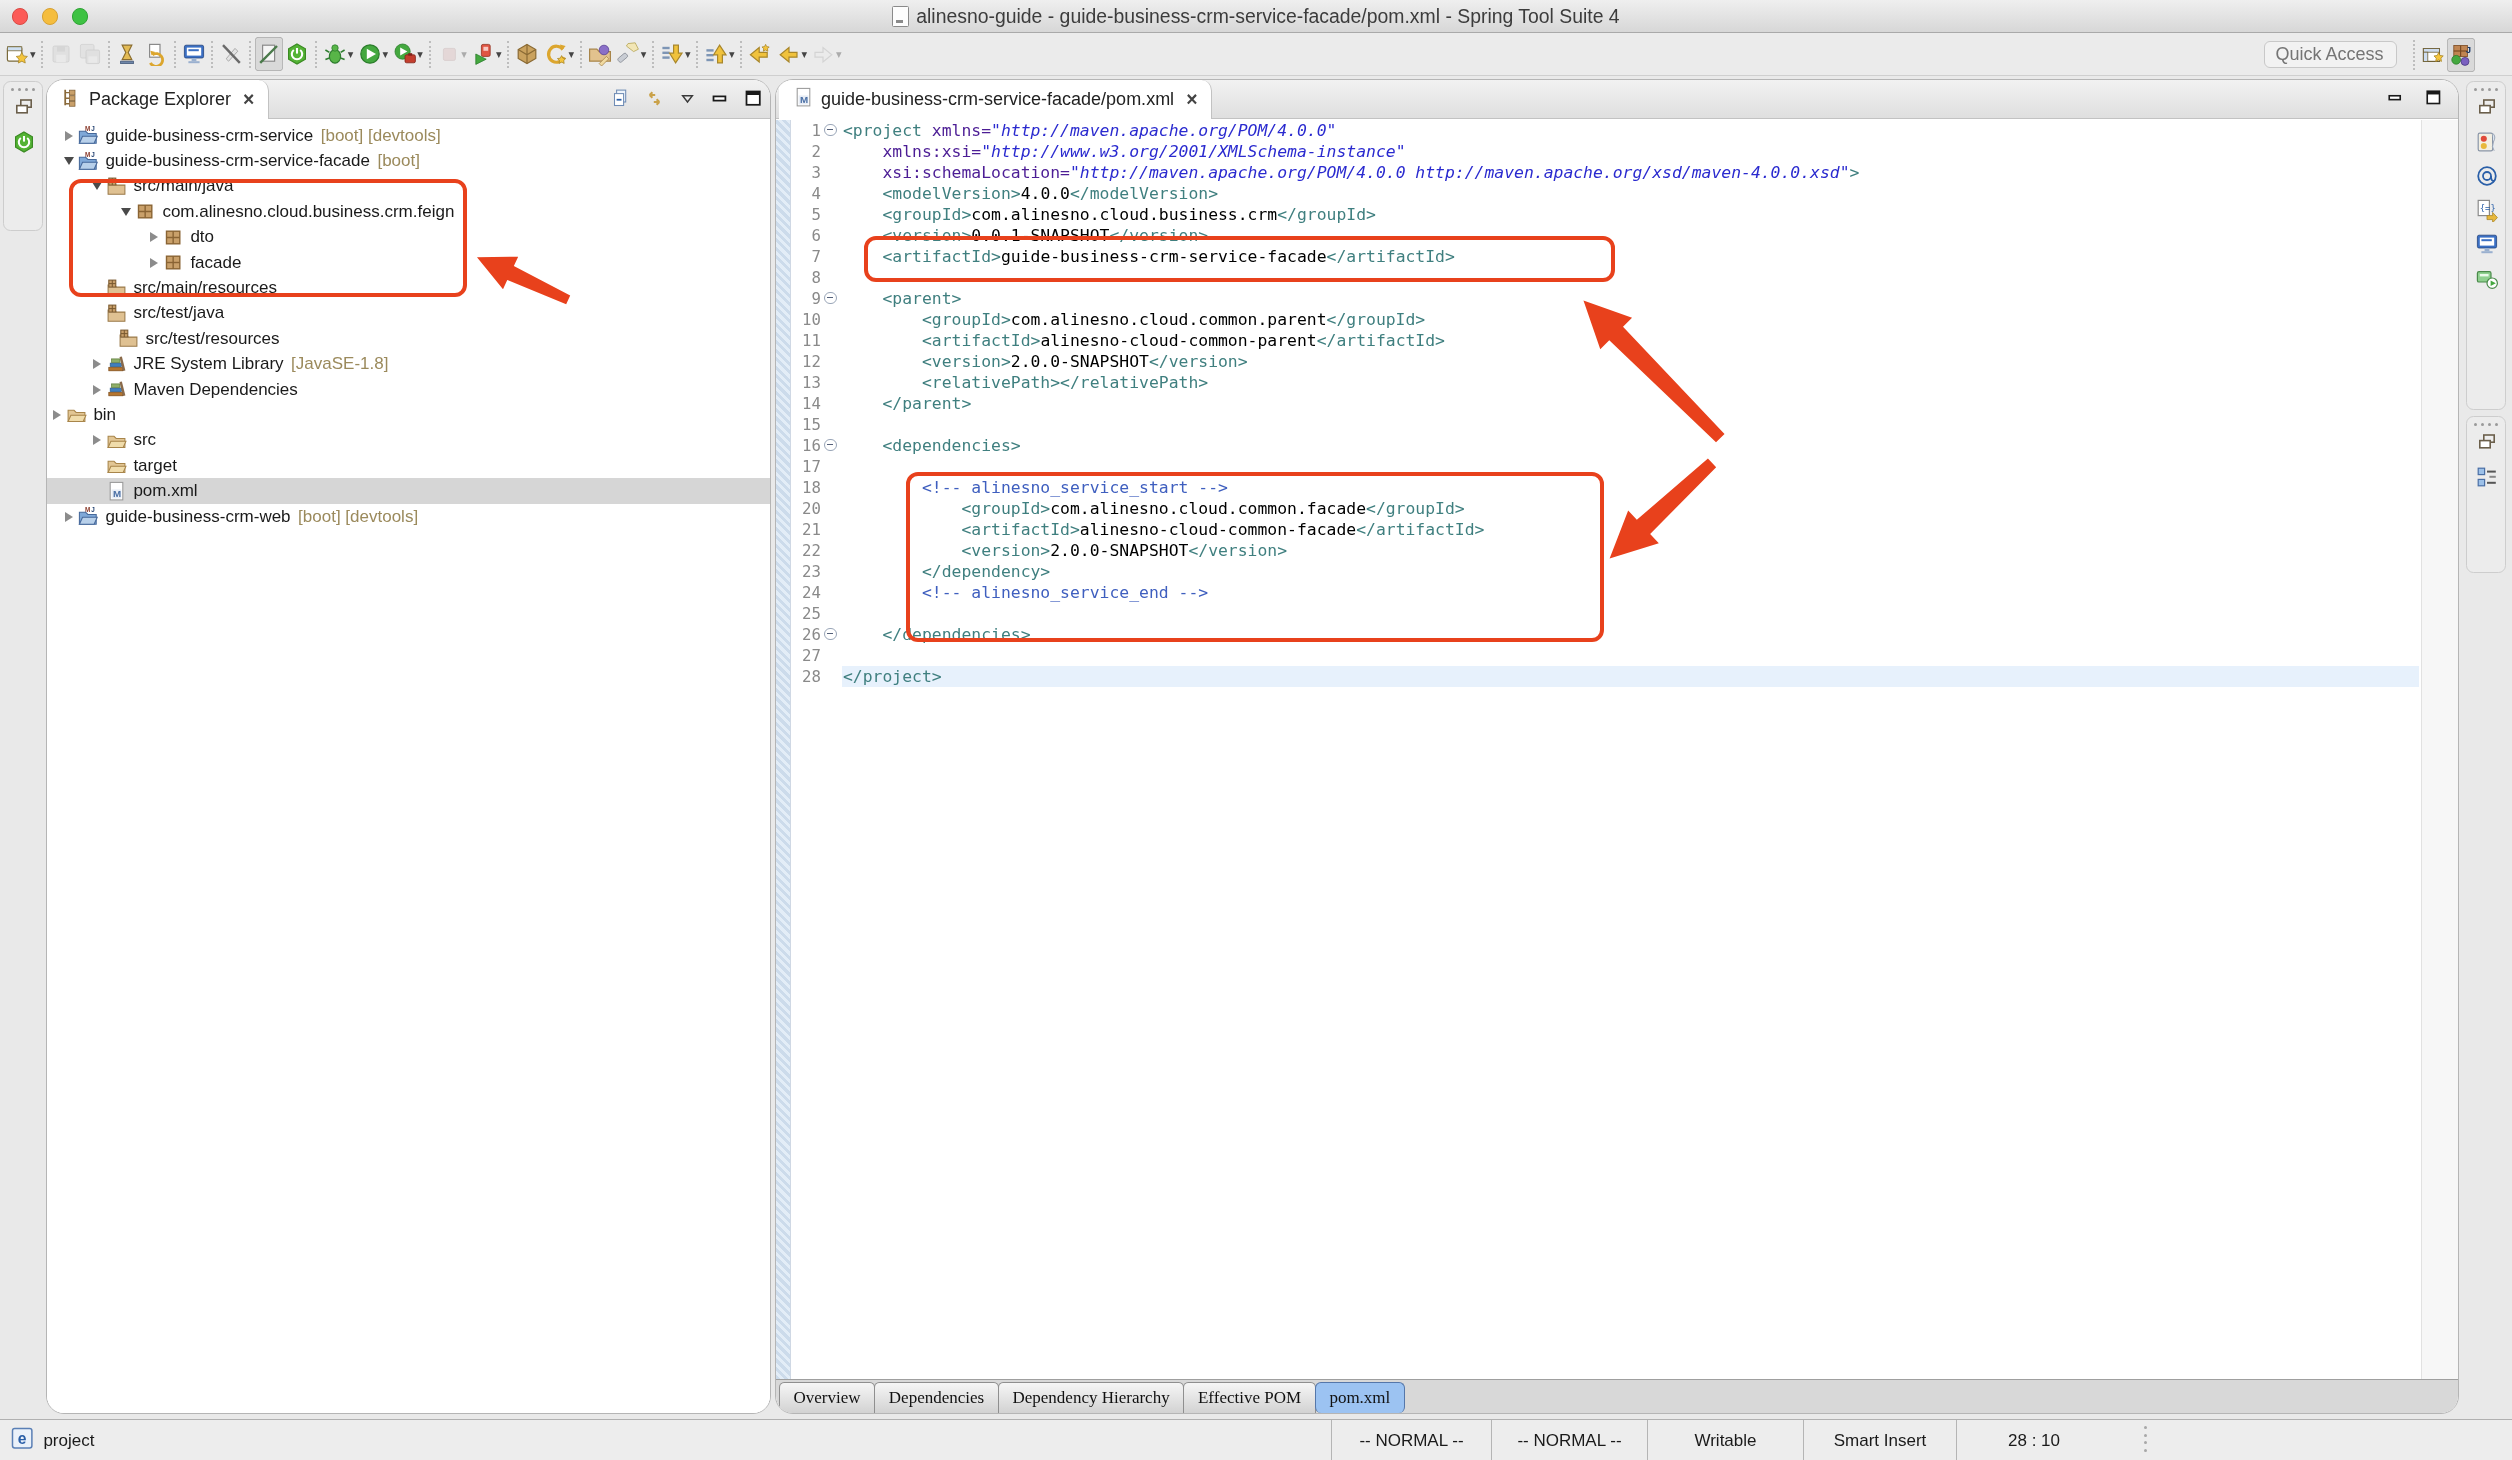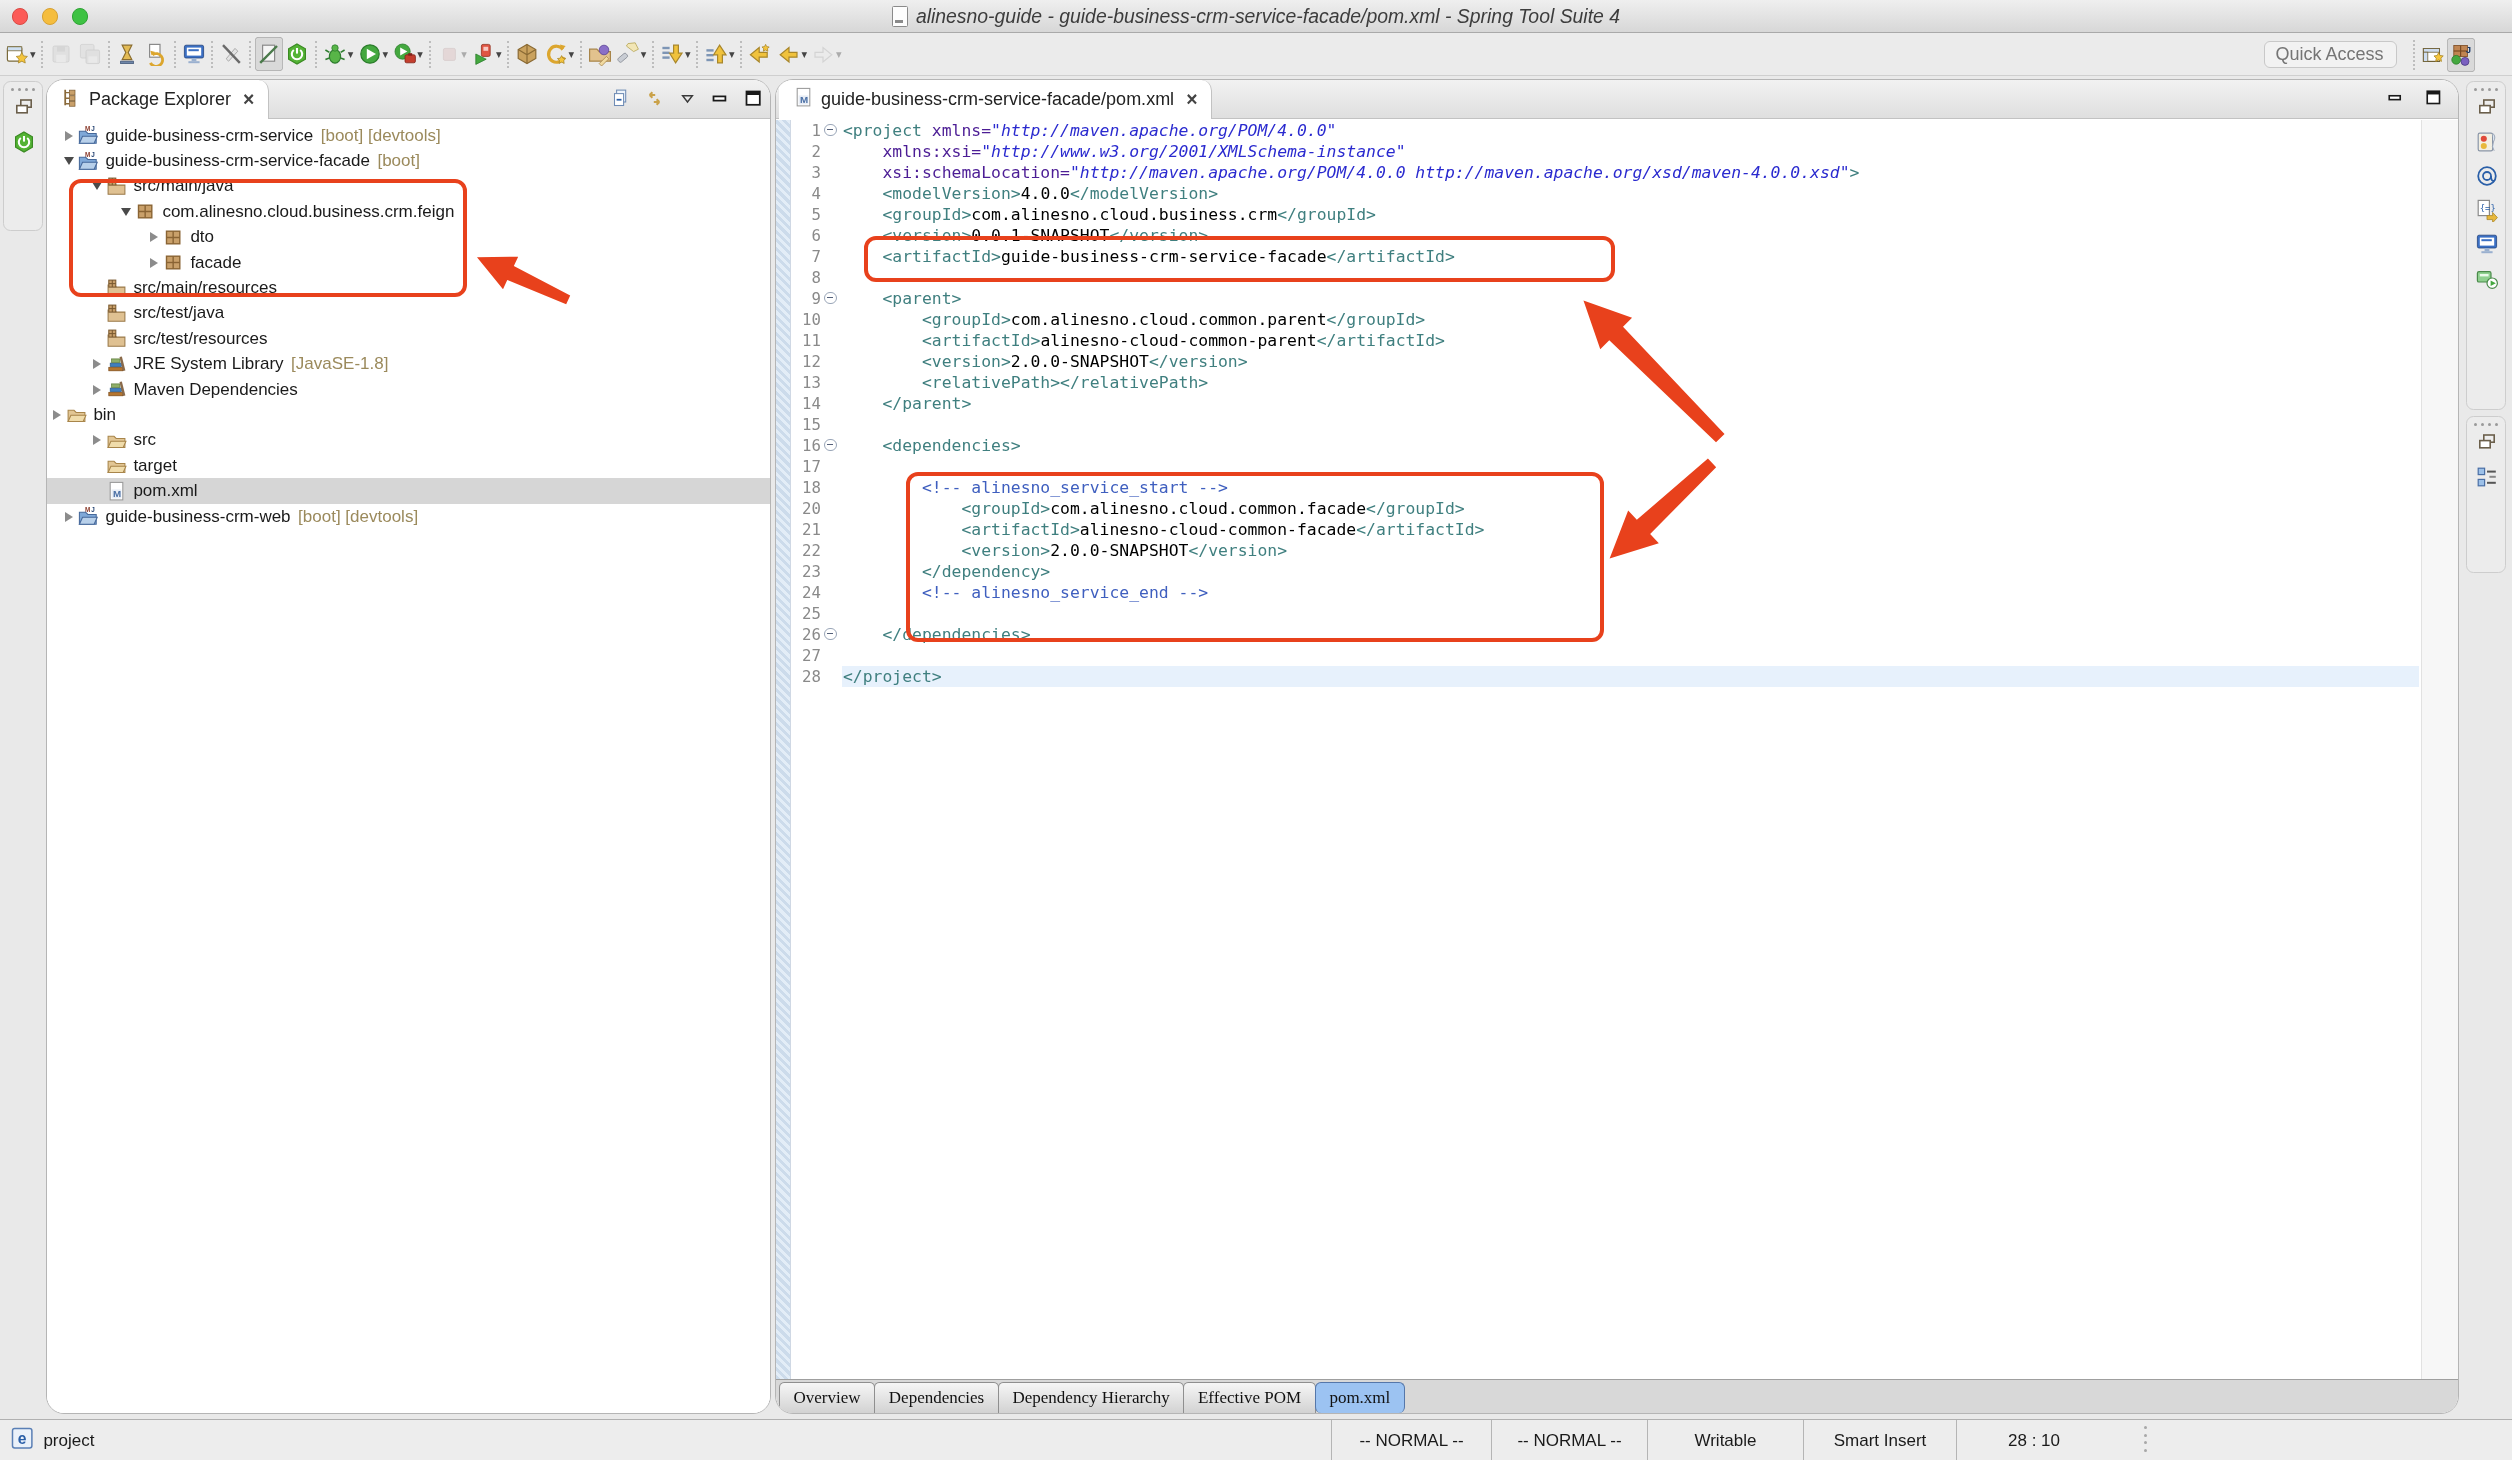--- a/index.html
+++ b/index.html
@@ -8,21 +8,21 @@
 
   
   .titlebar { position:absolute; left:0; top:0; width:2512px; height:33px;
     background:linear-gradient(#efefef,#d7d7d7); border-bottom:0.7px solid #a9a9a9;
     display:flex; align-items:center; justify-content:center; }
   .traffic { position:absolute; left:12px; top:8.2px; display:flex; gap:13.5px; }
   .tl { width:16.4px; height:16.4px; border-radius:50%; }
   .tl.red{ background:#fc5b57; border:0.7px solid #d94a44;}
   .tl.yellow{ background:#f5bd3e; border:0.7px solid #d6a133;}
   .tl.green{ background:#3ec243; border:0.7px solid #2fa335;}
-  .title-text { font-size:19.4px; color:#3c3c3c; display:flex; align-items:center; gap:7.5px;font-style:italic;}
+  .title-text { font-size:19.4px; color:#3c3c3c; display:flex; align-items:center; gap:7.5px;}
   .title-doc { width:16.4px; height:21px; background:#fdfdfd; border:1.5px solid #8a8a8a; border-radius:1.5px; position:relative;}
   .title-doc::after{content:""; position:absolute; left:2.2px; bottom:2.2px; width:7.5px; height:3px; background:#8a8a8a;}
 
   
   .toolbar { position:absolute; left:0; top:33px; width:2512px; height:43px;
     background:#ebebeb; border-bottom:0.7px solid #cfcfcf; display:flex; align-items:center; padding-left:3px;}
   .tb-group { display:flex; align-items:center; }
   .tb-sep { width:0; height:27px; border-left:2.2px dotted #bdbdbd; margin:0 3.7px; }
   .tb-btn { height:34px; display:flex; align-items:center; padding:0 2.2px; border-radius:3.7px; }
   .tb-btn svg { width:24px; height:24px; }
@@ -572,21 +572,21 @@
       <div class="tree-row" style="padding-left:40px">
         <span class="tw"></span>
         <svg width="21" height="21" viewBox="0 0 30 30">
           <path d="M3 26 V10 h9 l3 3 h12 v13z" fill="#dfc192" stroke="#9a7a4a" stroke-width="1.5"></path>
           <rect x="4" y="3" width="10" height="10" fill="#c9a06a" stroke="#7a5a30" stroke-width="1.5"></rect>
           <line x1="4" y1="8" x2="14" y2="8" stroke="#7a5a30" stroke-width="1.5"></line>
           <line x1="9" y1="3" x2="9" y2="13" stroke="#7a5a30" stroke-width="1.5"></line>
         </svg>
         <span>src/test/java</span>
       </div>
-      <div class="tree-row" style="padding-left:40px">
+      <div class="tree-row" style="padding-left:52px">
         <span class="tw"></span>
         <svg width="21" height="21" viewBox="0 0 30 30">
           <path d="M3 26 V10 h9 l3 3 h12 v13z" fill="#dfc192" stroke="#9a7a4a" stroke-width="1.5"></path>
           <rect x="4" y="3" width="10" height="10" fill="#c9a06a" stroke="#7a5a30" stroke-width="1.5"></rect>
           <line x1="4" y1="8" x2="14" y2="8" stroke="#7a5a30" stroke-width="1.5"></line>
           <line x1="9" y1="3" x2="9" y2="13" stroke="#7a5a30" stroke-width="1.5"></line>
         </svg>
         <span>src/test/resources</span>
       </div>
       <div class="tree-row" style="padding-left:40px">

